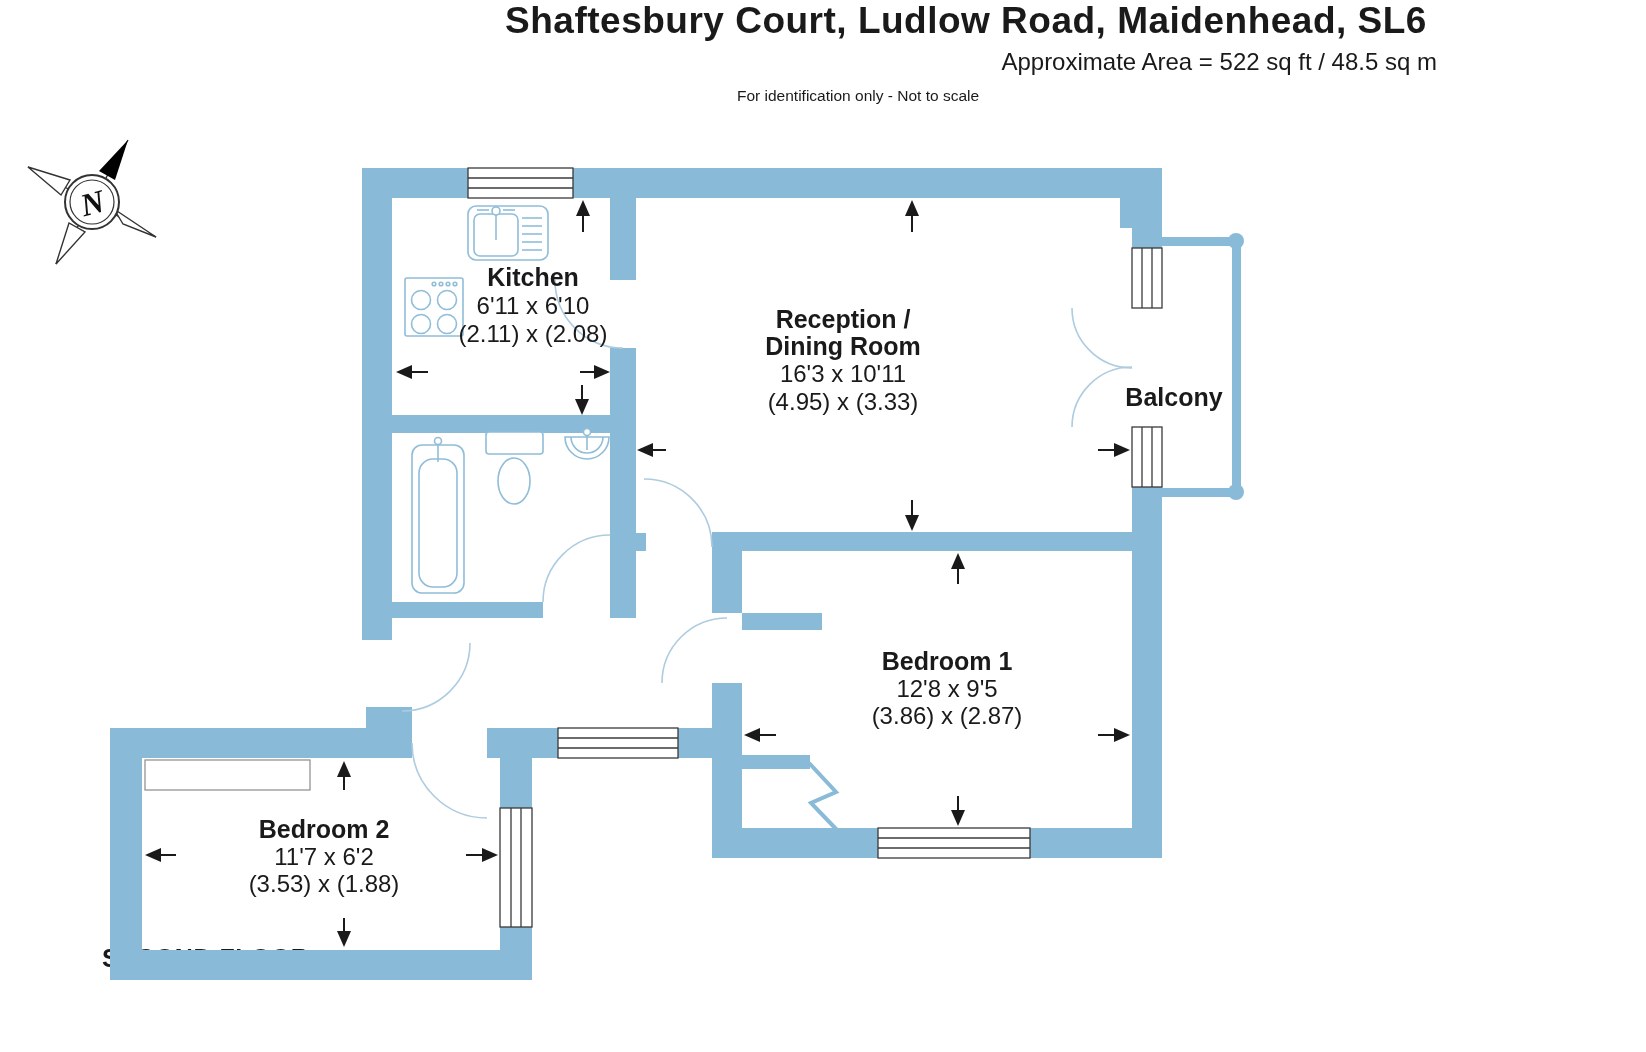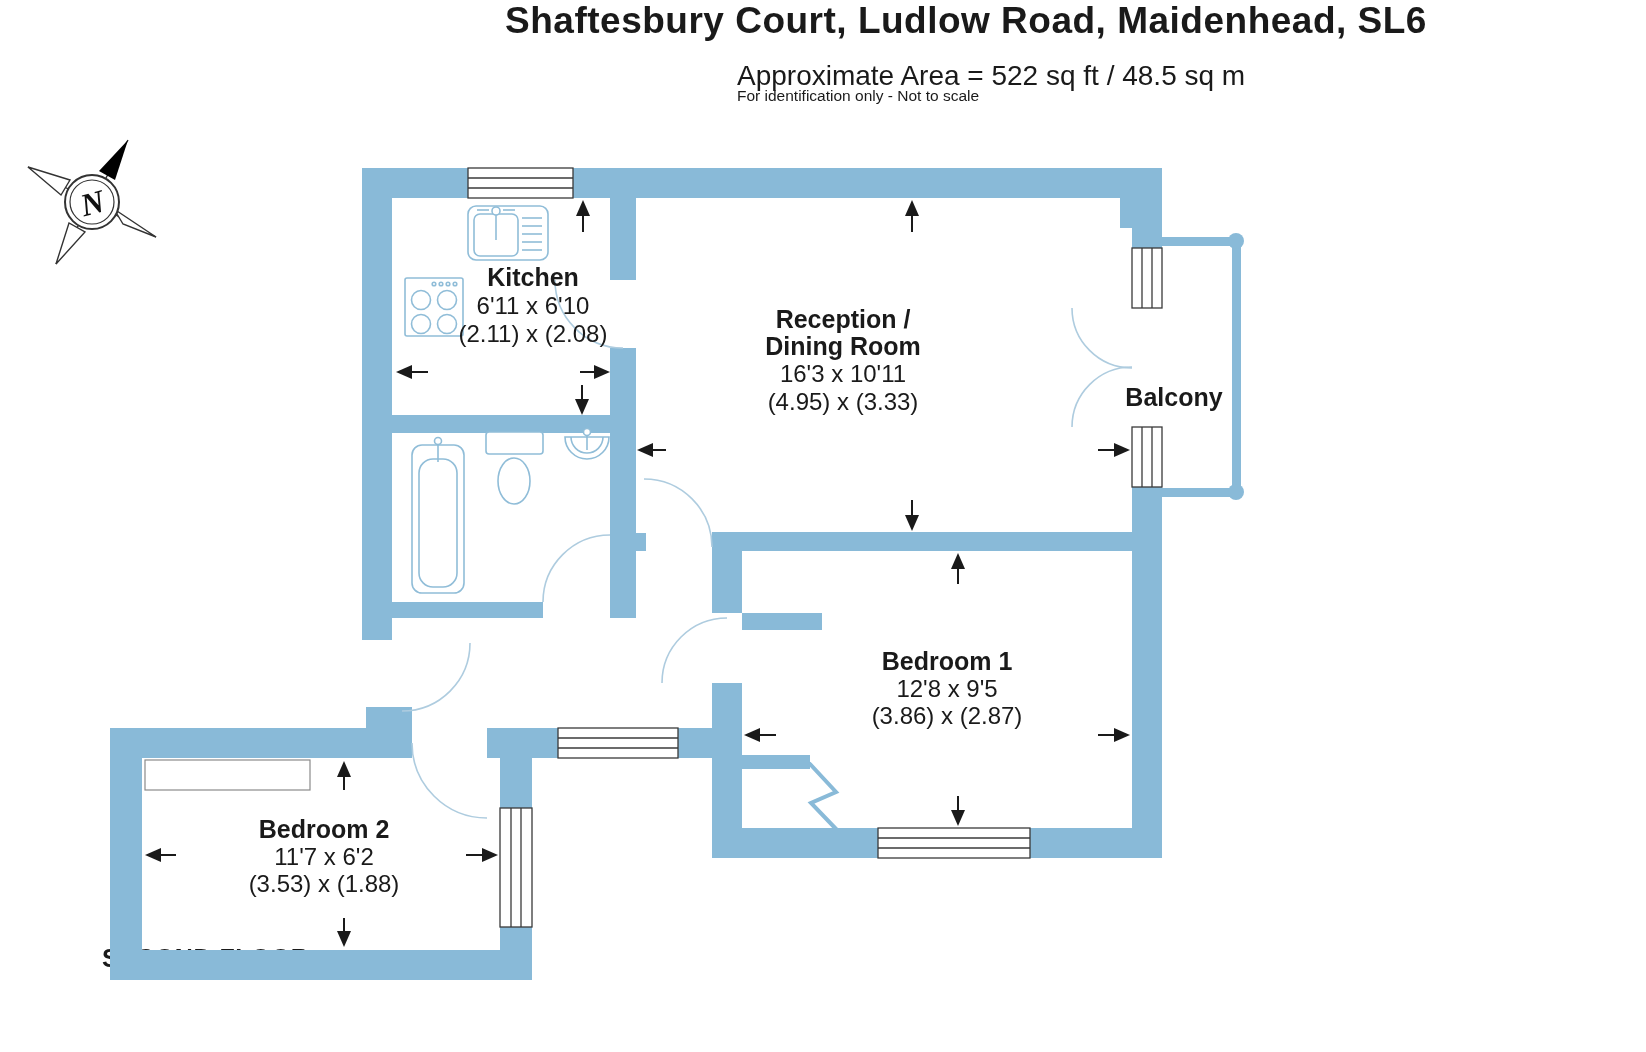--- a/index.html
+++ b/index.html
@@ -6,22 +6,22 @@
   .canvas{
     position:relative;width:1646px;height:1052px;background:#fff;
     font-family:"Liberation Sans", sans-serif;color:var(--text,#1a1a1a);
     overflow:hidden;
   }
   .title{
     position:absolute;left:480px;width:972px;top:0px;
     font-size:37px;font-weight:bold;text-align:center;letter-spacing:0.5px;
   }
   .area{
-    position:absolute;right:209px;top:60px;width:700px;
-    font-size:28px;
+    position:absolute;right:209px;top:48px;width:700px;
+    font-size:24px;text-align:right;
   }
   .note{
     position:absolute;right:209px;top:87px;width:700px;
     font-size:15.5px;text-align:left;
   }
   .floor{
     position:absolute;left:102px;top:944px;
     font-size:25px;font-weight:bold;letter-spacing:0.5px;
   }
   svg{position:absolute;left:0;top:0;}

